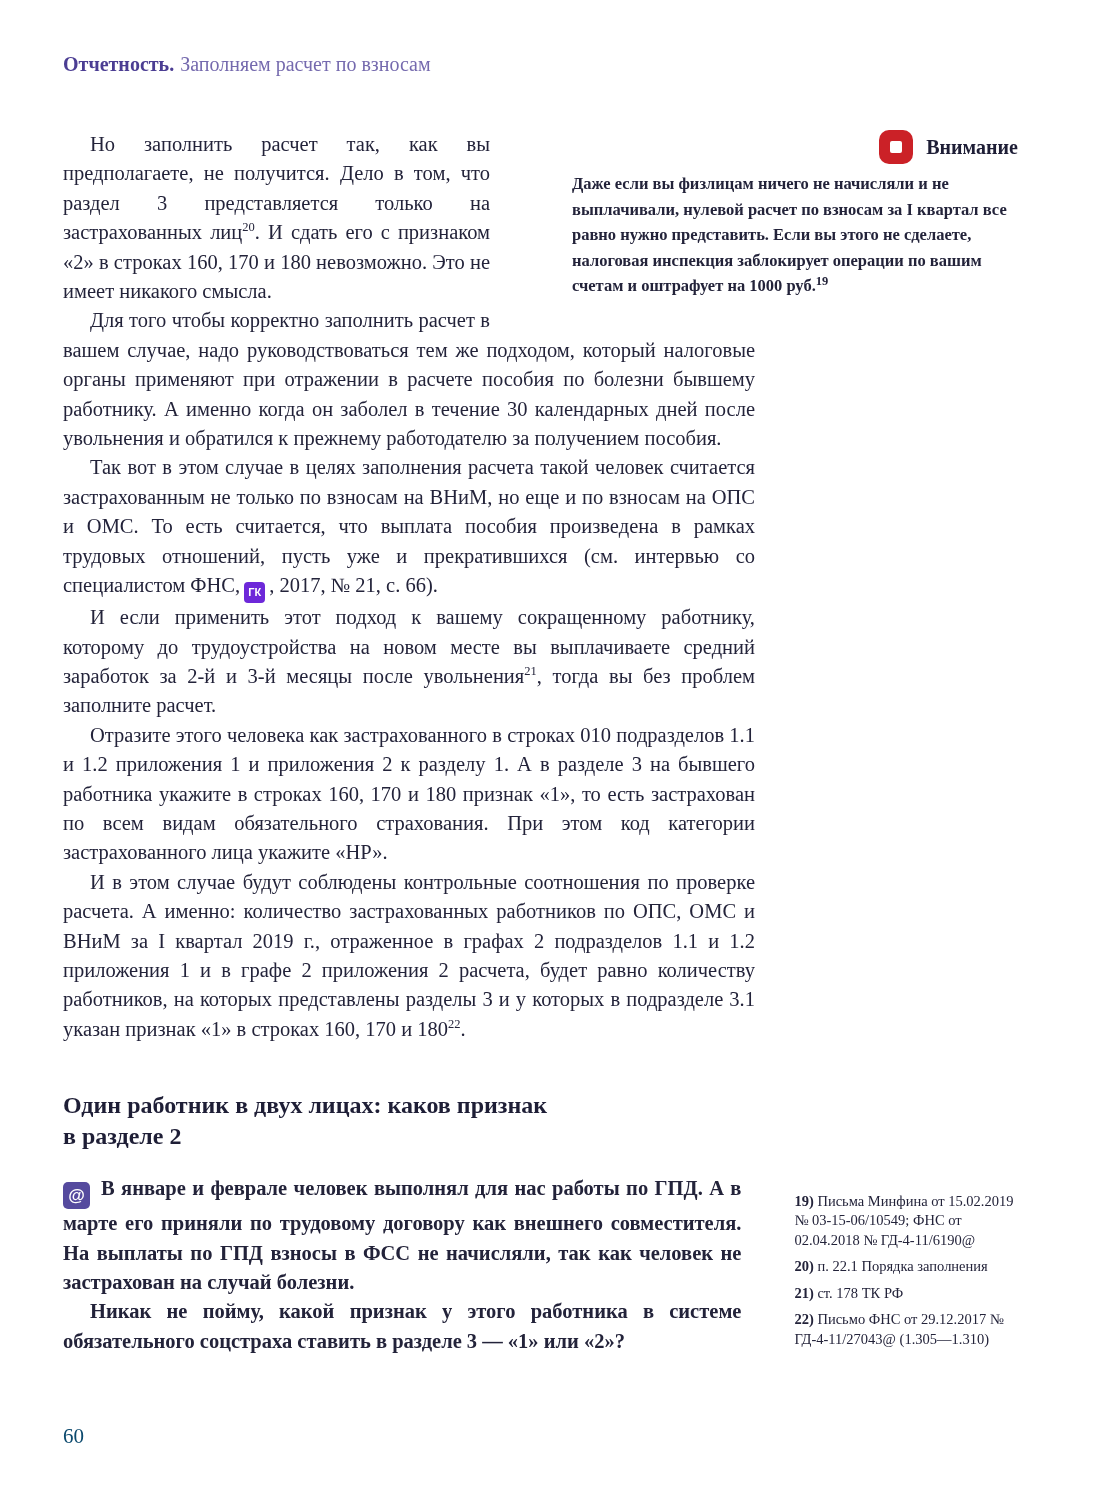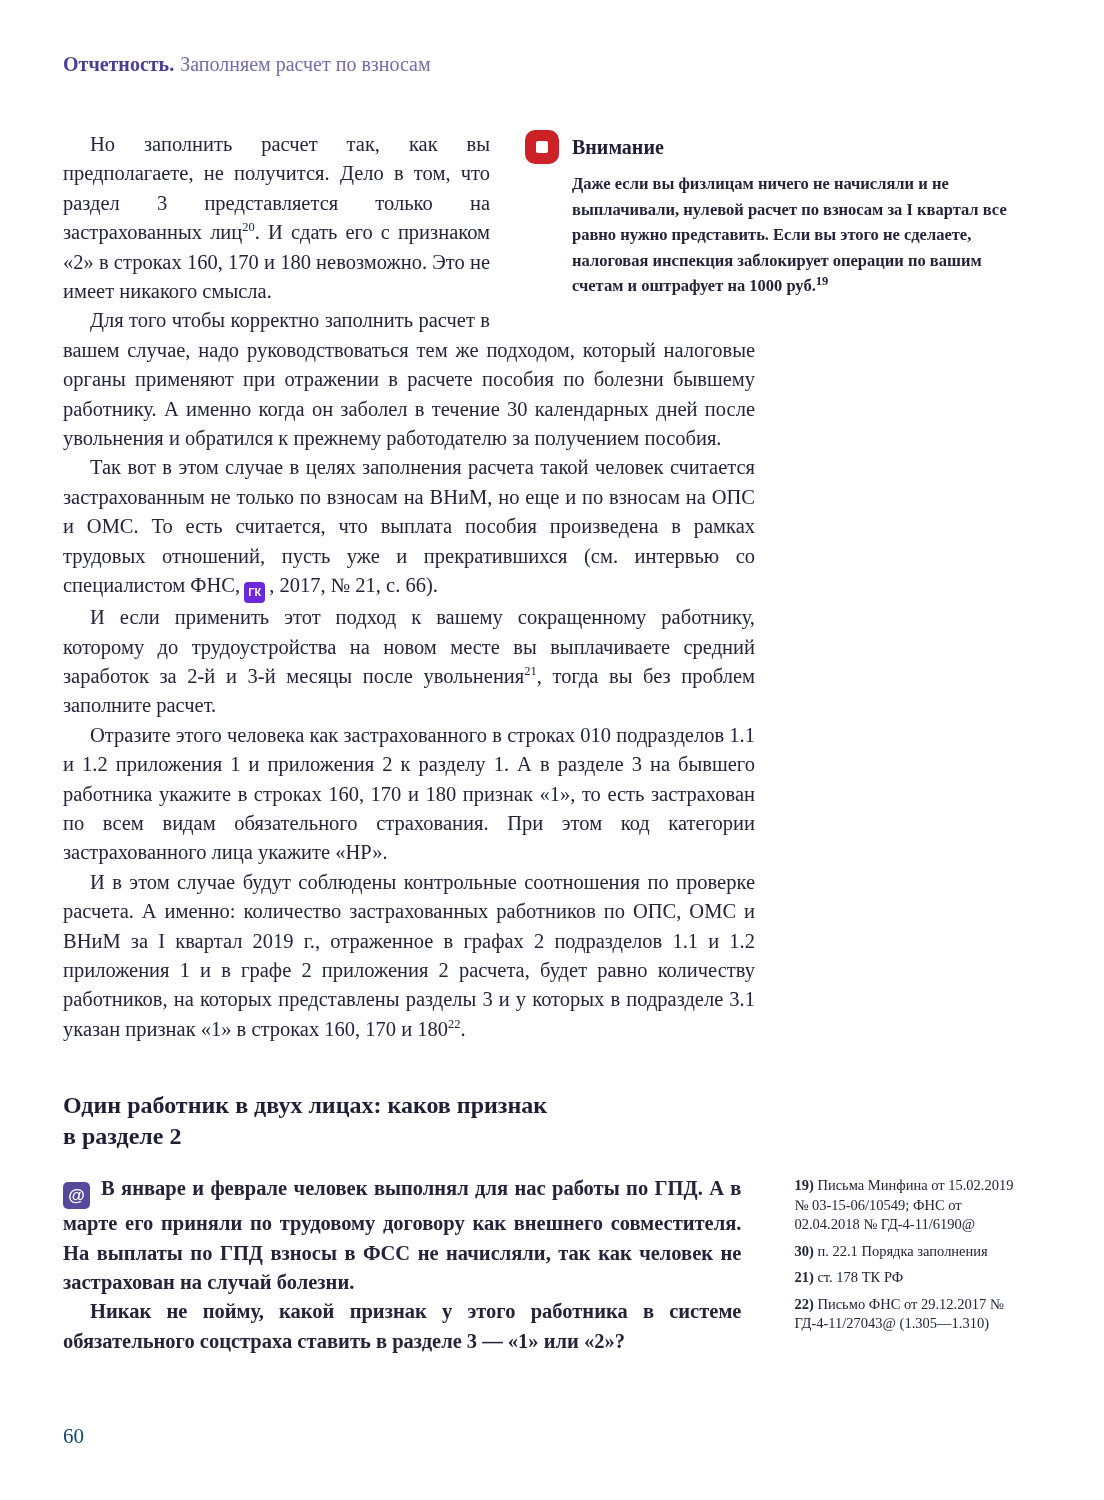--- a/index.html
+++ b/index.html
@@ -27,21 +27,21 @@
     position: absolute; left: 63px; top: 130px; width: 955px;
   }
 
   
   .attention {
     float: right;
     width: 493px;
     margin-left: 35px;
     margin-bottom: 28px;
   }
-  .attention-head { display: flex; align-items: center; }
+  .attention-head { display: flex; align-items: center; justify-content: flex-end; }
   .attention-icon {
     width: 34px; height: 34px; flex: 0 0 34px;
     background: #cb2127; border-radius: 10px;
     display: flex; align-items: center; justify-content: center;
   }
   .attention-icon-inner {
     width: 12px; height: 12px; background: #ffffff; border-radius: 2px;
   }
   .attention-title {
     margin-left: 13px;
@@ -75,21 +75,21 @@
 
   
   .section-heading {
     width: 692px;
     margin-top: 46px; margin-bottom: 22px;
     font-size: 24px; line-height: 31px; font-weight: bold; color: #1e1e36;
   }
   .h-line { display: block; }
 
   
-  .lower-row { display: flex; gap: 53px; align-items: flex-start; }
+  .lower-row { display: flex; gap: 53px; align-items: flex-end; }
   .question { width: 692px; }
   .q-p {
     font-size: 20.5px; line-height: 29.4px; font-weight: bold;
     text-align: justify; color: #23233a;
     hyphens: auto; -webkit-hyphens: auto;
   }
   .q-indent { text-indent: 27px; }
   .at-icon {
     display: inline-block; width: 27px; height: 27px;
     background: #554a9e; border-radius: 5px;
@@ -152,21 +152,21 @@
 
     <div class="lower-row">
 
       <div class="question">
         <p class="q-p"><span class="at-icon">@</span><span>В январе и феврале человек выполнял для нас работы по ГПД. А в марте его приняли по трудовому договору как внешнего совместителя. На выплаты по ГПД взносы в ФСС не начисляли, так как человек не застрахован на случай болезни.</span></p>
         <p class="q-p q-indent"><span>Никак не пойму, какой признак у этого работника в системе обязательного соцстраха ставить в разделе 3 — «1» или «2»?</span></p>
       </div>
 
       <div class="footnotes">
         <p class="fn"><span class="fn-label">19)</span> <span>Письма Минфина от 15.02.2019 № 03-15-06/10549; ФНС от 02.04.2018 № ГД-4-11/6190@</span></p>
-        <p class="fn"><span class="fn-label">30)</span> <span>п. 22.1 Порядка заполнения</span></p>
+        <p class="fn"><span class="fn-label">20)</span> <span>п. 22.1 Порядка заполнения</span></p>
         <p class="fn"><span class="fn-label">21)</span> <span>ст. 178 ТК РФ</span></p>
         <p class="fn"><span class="fn-label">22)</span> <span>Письмо ФНС от 29.12.2017 № ГД-4-11/27043@ (1.305—1.310)</span></p>
       </div>
 
     </div>
   </div>
 
   <div class="page-number">60</div>
 
 </div>

